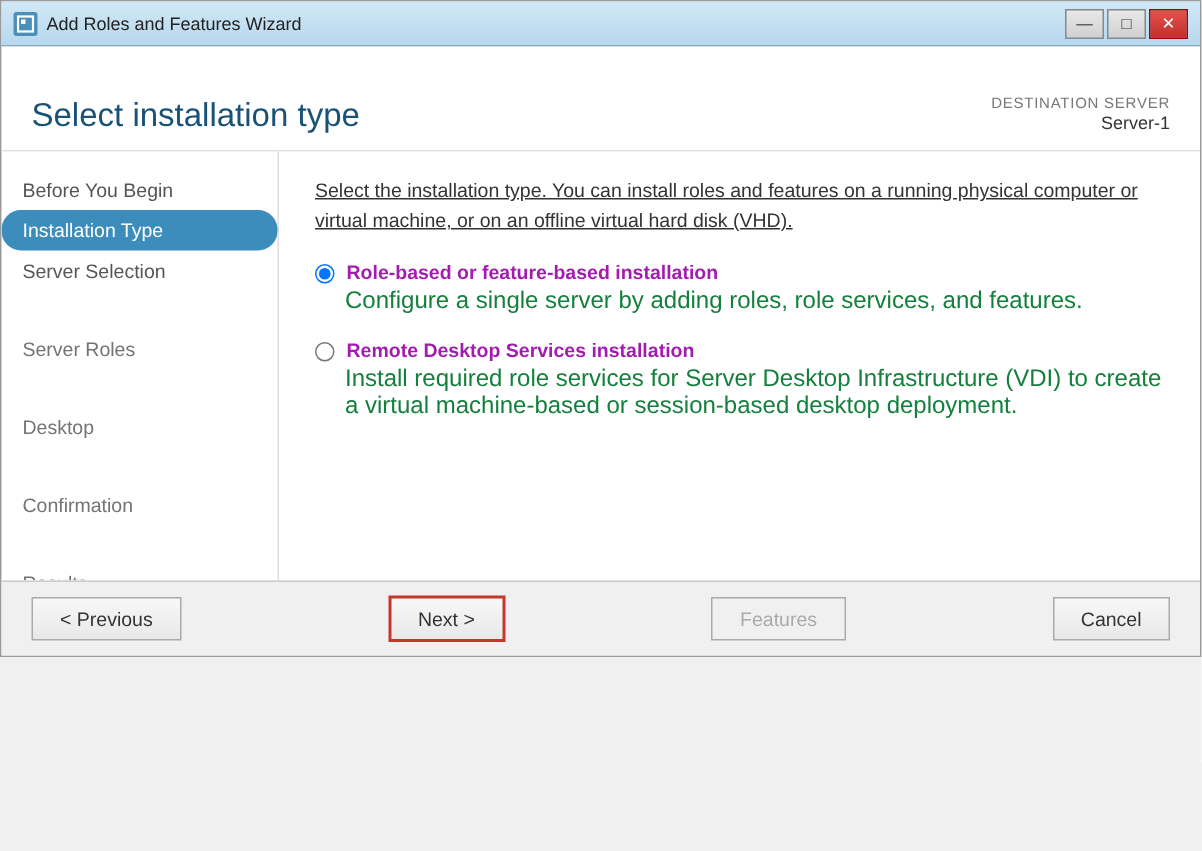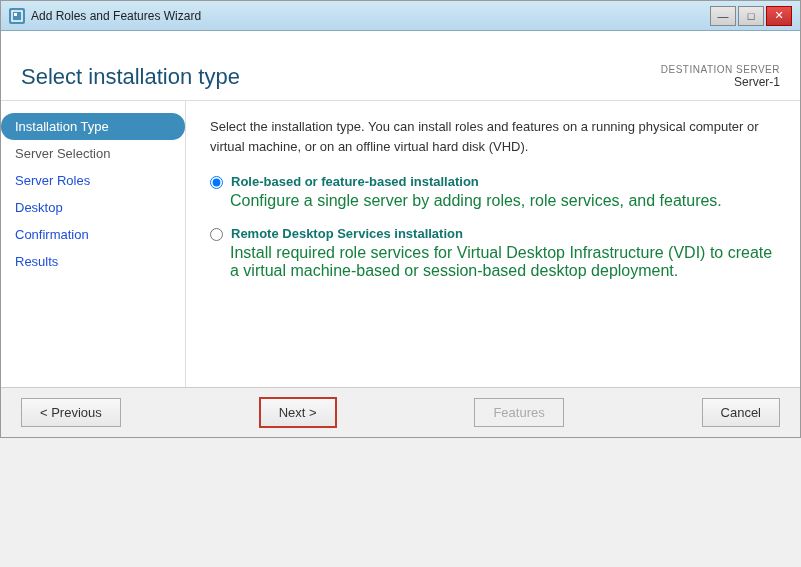--- a/index.html
+++ b/index.html
@@ -133,56 +133,58 @@
       cursor: default;
     }
 
     .sidebar-item.active {
       background: #3c8dbc;
       color: white;
       border-radius: 13px;
     }
 
     .sidebar-item.disabled {
-      color: #1d4ed8;
+      color: #737373;
+      margin-top: 25px;
     }
 
     .content-area {
       flex: 1;
       padding: 16px 24px;
       overflow-y: auto;
       background: white;
     }
 
     .description-text {
       color: #333;
       line-height: 1.5;
       margin-bottom: 18px;
       font-size: 13px;
+      text-decoration: underline;
     }
 
     .radio-option {
       margin-bottom: 16px;
     }
 
     .radio-label {
       display: flex;
       align-items: flex-start;
       gap: 8px;
       cursor: pointer;
     }
 
     .radio-label input[type="radio"] {
       margin-top: 2px;
       flex-shrink: 0;
     }
 
     .radio-title {
       font-weight: bold;
-      color: #0f766e;
+      color: #a21caf;
       font-size: 13px;
     }
 
     .radio-desc {
       color: #15803d;
       font-size: 16px;
       margin-top: 3px;
       margin-left: 20px;
     }
 
@@ -245,20 +247,21 @@
       <h1 class="page-title">Select installation type</h1>
       <div class="destination-server">
         <div class="destination-label">DESTINATION SERVER</div>
         <div class="destination-name">Server-1</div>
       </div>
     </div>
 
     <div class="body-area">
 
       <div class="sidebar">
+        <div class="sidebar-item">Before You Begin</div>
         <div class="sidebar-item active">Installation Type</div>
         <div class="sidebar-item">Server Selection</div>
         <div class="sidebar-item disabled">Server Roles</div>
         <div class="sidebar-item disabled">Desktop</div>
         <div class="sidebar-item disabled">Confirmation</div>
         <div class="sidebar-item disabled">Results</div>
       </div>
 
       <div class="content-area">
         <p class="description-text">Select the installation type. You can install roles and features on a running physical computer or virtual machine, or on an offline virtual hard disk (VHD).</p>
@@ -273,21 +276,21 @@
           <div class="radio-desc">Configure a single server by adding roles, role services, and features.</div>
         </div>
 
         <div class="radio-option">
           <label class="radio-label">
             <input type="radio" name="install-type" style="">
             <div>
               <div class="radio-title">Remote Desktop Services installation</div>
             </div>
           </label>
-          <div class="radio-desc">Install required role services for Virtual Desktop Infrastructure (VDI) to create a virtual machine-based or session-based desktop deployment.</div>
+          <div class="radio-desc">Install required role services for Server Desktop Infrastructure (VDI) to create a virtual machine-based or session-based desktop deployment.</div>
         </div>
       </div>
     </div>
   </div>
 
   <div class="footer">
     <button class="btn">&lt; Previous</button>
     <button class="btn next-btn">Next &gt;</button>
     <button class="btn" disabled="">Features</button>
     <button class="btn">Cancel</button>

